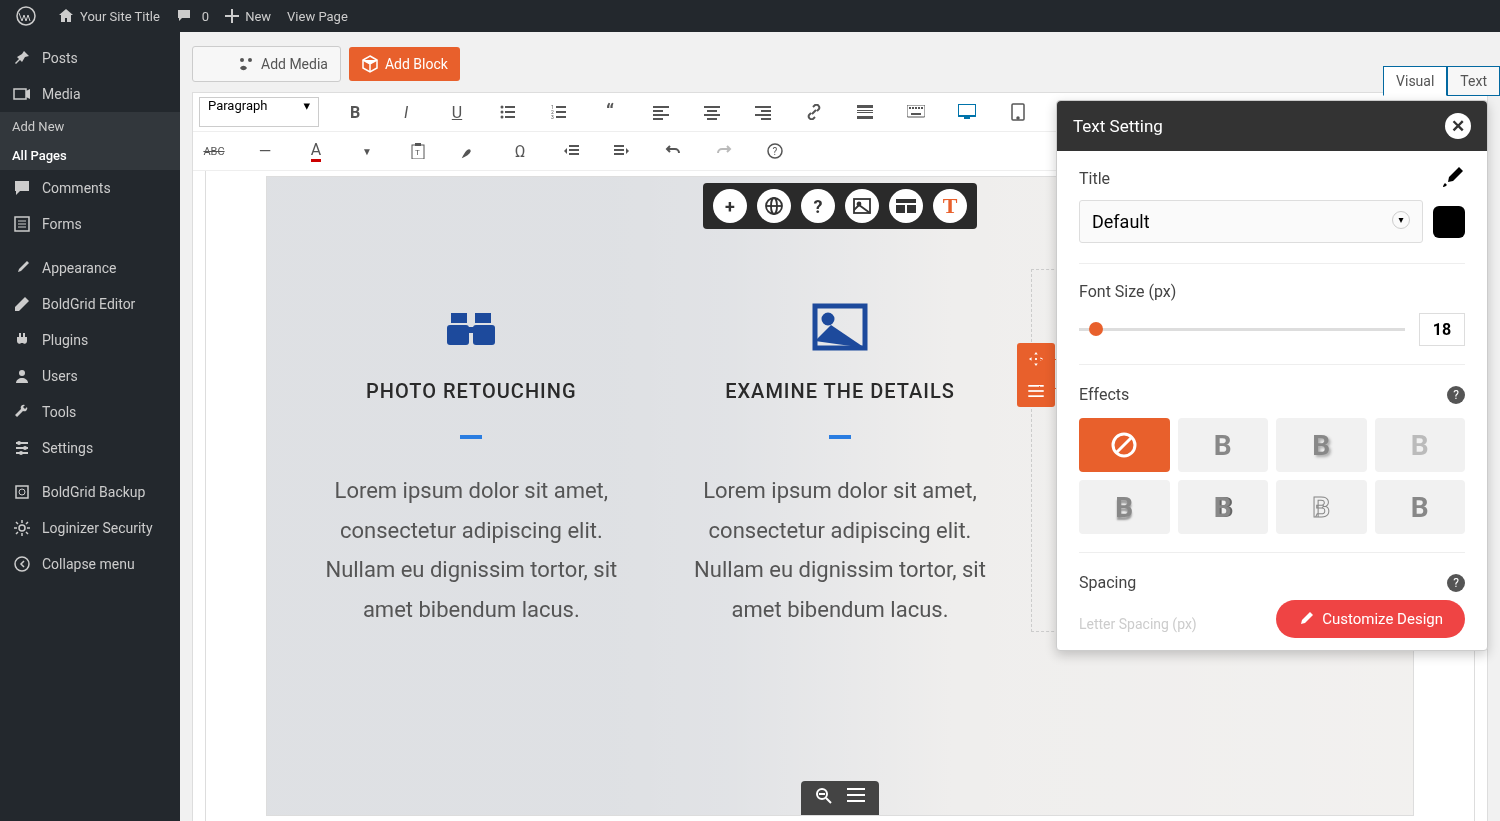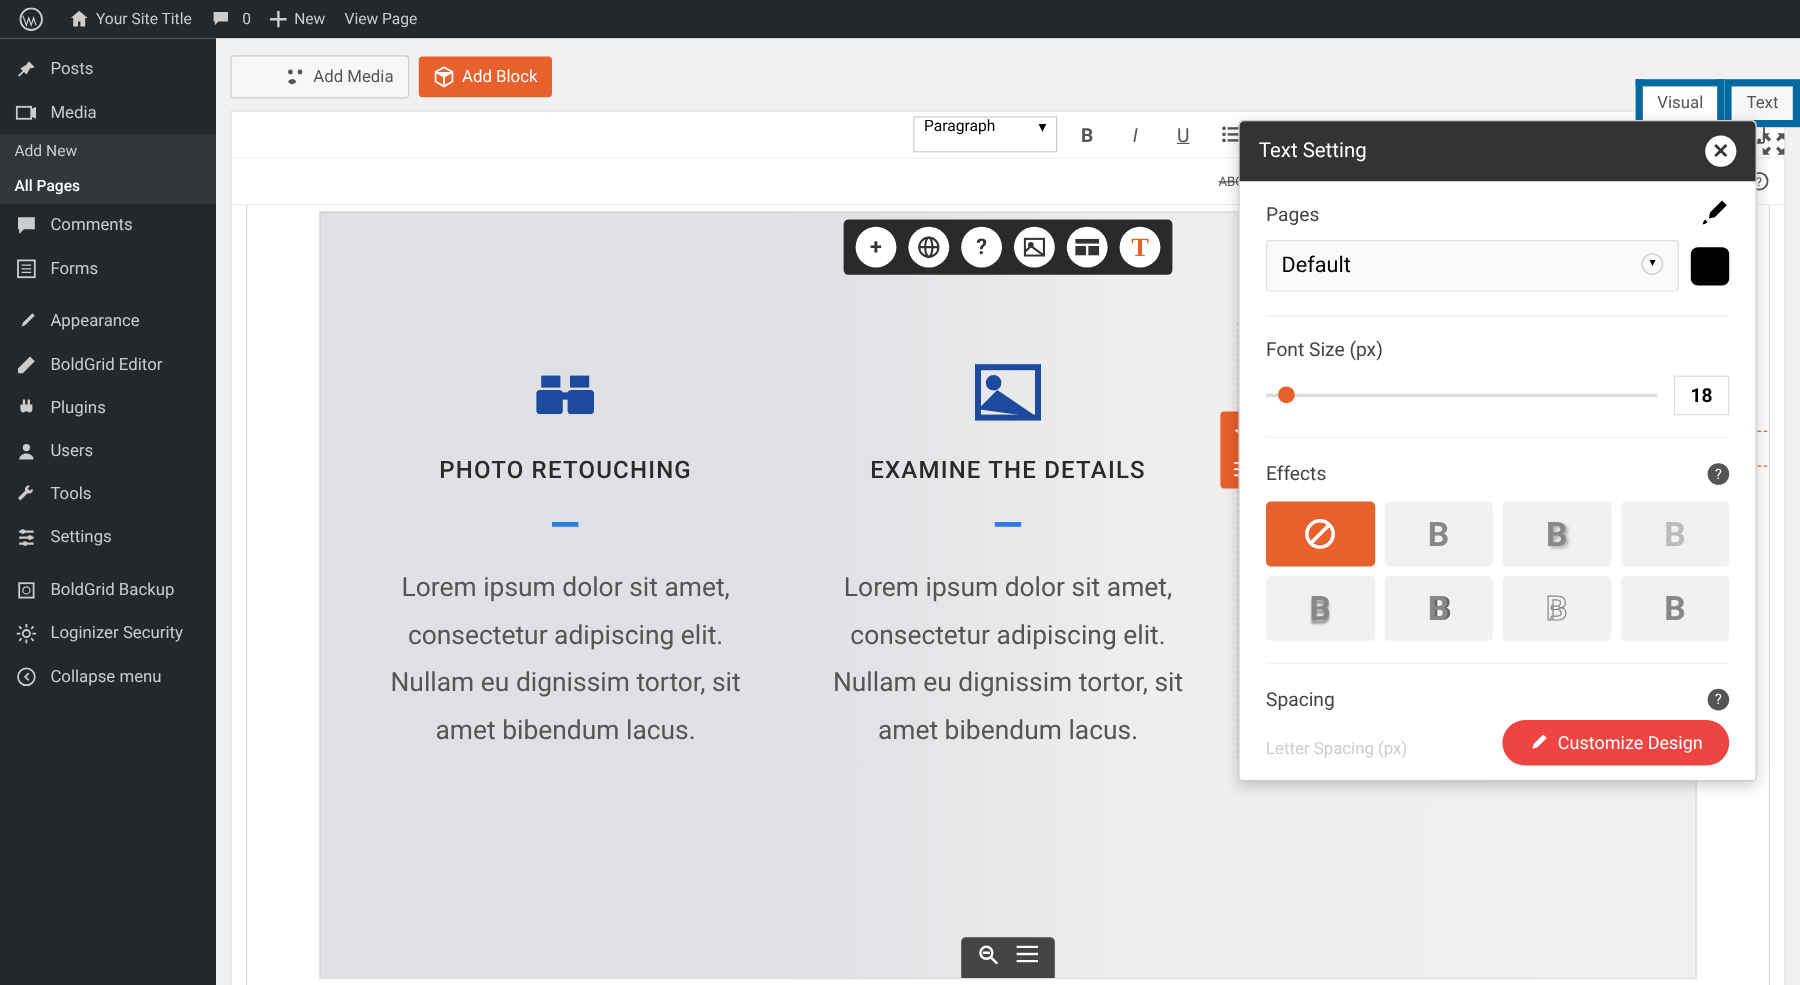--- a/index.html
+++ b/index.html
@@ -24,26 +24,26 @@
 .sidebar .dashboard-item { font-size: 16px; padding: 12px 12px; }
 
 
 .main { position: absolute; left: 180px; top: 32px; right: 0; bottom: 0; background: #f1f1f1; }
 .editor-header { padding: 14px 12px 0; display: flex; align-items: center; }
 .btn { display: inline-flex; align-items: center; padding: 8px 12px; border-radius: 3px; font-size: 14px; cursor: pointer; margin-right: 8px; }
 .btn-media { background: #f7f7f7; border: 1px solid #ccc; color: #555; padding-left: 44px; }
 .btn-block { background: #e8602c; color: #fff; border: none; }
 
 .editor-tabs { position: absolute; right: 0; top: 34px; display: flex; }
-.tab { padding: 6px 12px; font-size: 14px; color: #555; border: 6px solid #0369a1; background: #f7f7f7; cursor: pointer; }
+.tab { padding: 6px 12px; font-size: 14px; color: #555; border: 1px solid #0369a1; background: #f7f7f7; cursor: pointer; }
 .tab.active { background: #fff; border-bottom-color: #fff; }
 
 
 .toolbar-wrap { margin: 10px 12px 0; background: #fff; border: 1px solid #ddd; }
-.toolbar { display: flex; align-items: center; padding: 4px 6px; border-bottom: 1px solid #eee; gap: 10px; justify-content: flex-end; }
+.toolbar { display: flex; align-items: center; padding: 4px 6px; border-bottom: 1px solid #eee; gap: 21px; }
 .format-select { width: 120px; height: 30px; border: 1px solid #ccc; padding: 0 8px; background: #fff; font-size: 13px; cursor: pointer; position: relative; }
 .format-select::after { content: '▾'; position: absolute; right: 8px; }
 .tool-btn { width: 30px; height: 30px; display: flex; align-items: center; justify-content: center; cursor: pointer; color: #555; border-radius: 2px; }
 .tool-btn.accent { color: #0073aa; }
 
 
 .canvas { margin: 0 12px; background: #fff; border: 1px solid #ddd; border-top: none; height: 680px; position: relative; overflow: hidden; }
 .canvas-inner { margin: 5px 60px 0 60px; height: 640px; border: 1px solid #ddd; position: relative; background: linear-gradient(rgba(255,255,255,0.82), rgba(255,255,255,0.82)), linear-gradient(90deg, #4b5668 30%, #5a6374 40%, #a8a29c 60%, #b8b0a8 100%); background-size: cover; }
 
 
@@ -66,21 +66,21 @@
 .blue-handle .hbtn { width: 38px; height: 34px; display: flex; align-items: center; justify-content: center; color: #fff; cursor: pointer; }
 .blue-handle::after { content: ''; position: absolute; bottom: -6px; left: 50%; transform: translateX(-50%); border: 6px solid transparent; border-top-color: #2a7de1; border-bottom: none; }
 .orange-handle { position: absolute; top: 46px; left: -17px; background: #e8602c; border-radius: 3px; width: 38px; }
 .orange-handle .hbtn { width: 38px; height: 32px; display: flex; align-items: center; justify-content: center; color: #fff; cursor: pointer; }
 
 
 .zoom-bar { position: absolute; bottom: 0; left: 50%; transform: translateX(-50%); background: #444; border-radius: 4px 4px 0 0; padding: 6px 14px; display: flex; gap: 14px; }
 .zoom-bar .zbtn { color: #fff; cursor: pointer; }
 
 
-.panel { position: absolute; right: 36px; top: 100px; width: 432px; background: #fff; border: 1px solid #ccc; box-shadow: 0 4px 12px rgba(0,0,0,0.2); border-radius: 4px; }
+.panel { position: absolute; right: 12px; top: 100px; width: 432px; background: #fff; border: 1px solid #ccc; box-shadow: 0 4px 12px rgba(0,0,0,0.2); border-radius: 4px; }
 .panel-header { background: #333; color: #fff; padding: 12px 16px; display: flex; justify-content: space-between; align-items: center; border-radius: 4px 4px 0 0; font-size: 17px; }
 .panel-close { width: 26px; height: 26px; border-radius: 50%; background: #fff; color: #333; display: flex; align-items: center; justify-content: center; cursor: pointer; font-weight: bold; }
 .panel-body { padding: 18px 22px; max-height: 540px; overflow: hidden; position: relative; }
 .panel-label { font-size: 16px; color: #444; margin-bottom: 12px; }
 .font-row { display: flex; align-items: center; gap: 10px; margin-bottom: 20px; }
 .font-select { flex: 1; border: 1px solid #ddd; padding: 10px 12px; font-size: 18px; background: #fafafa; border-radius: 3px; }
 .color-swatch { width: 32px; height: 32px; background: #000; border-radius: 6px; }
 .brush-icon { position: absolute; right: 22px; top: 14px; }
 .panel-hr { border: none; border-top: 1px solid #eee; margin: 18px 0; }
 .size-row { display: flex; align-items: center; gap: 14px; }
@@ -564,21 +564,21 @@
 
 <div class="panel">
   <div class="panel-header">
     <span>Text Setting</span>
     <div class="panel-close">✕</div>
   </div>
   <div class="panel-body">
     <svg class="brush-icon" width="24" height="24" viewBox="0 0 24 24" fill="#000">
         <path d="M18 2l4 4-10 10-5 1 1-5zM4 18c-2 2-2 4-2 4s2 0 4-2z"></path>
       </svg>
-    <div class="panel-label">Pages</div>
+    <div class="panel-label">Title</div>
     <div class="font-row">
       <div class="font-select">
         <span>Default</span>
         <span style="float:right;border:1px solid #ccc;border-radius:50%;width:18px;height:18px;font-size:10px;text-align:center;line-height:16px">▾</span>
       </div>
       <div class="color-swatch"></div>
     </div>
     <hr class="panel-hr">
     <div class="panel-label">Font Size (px)</div>
     <div class="size-row">

